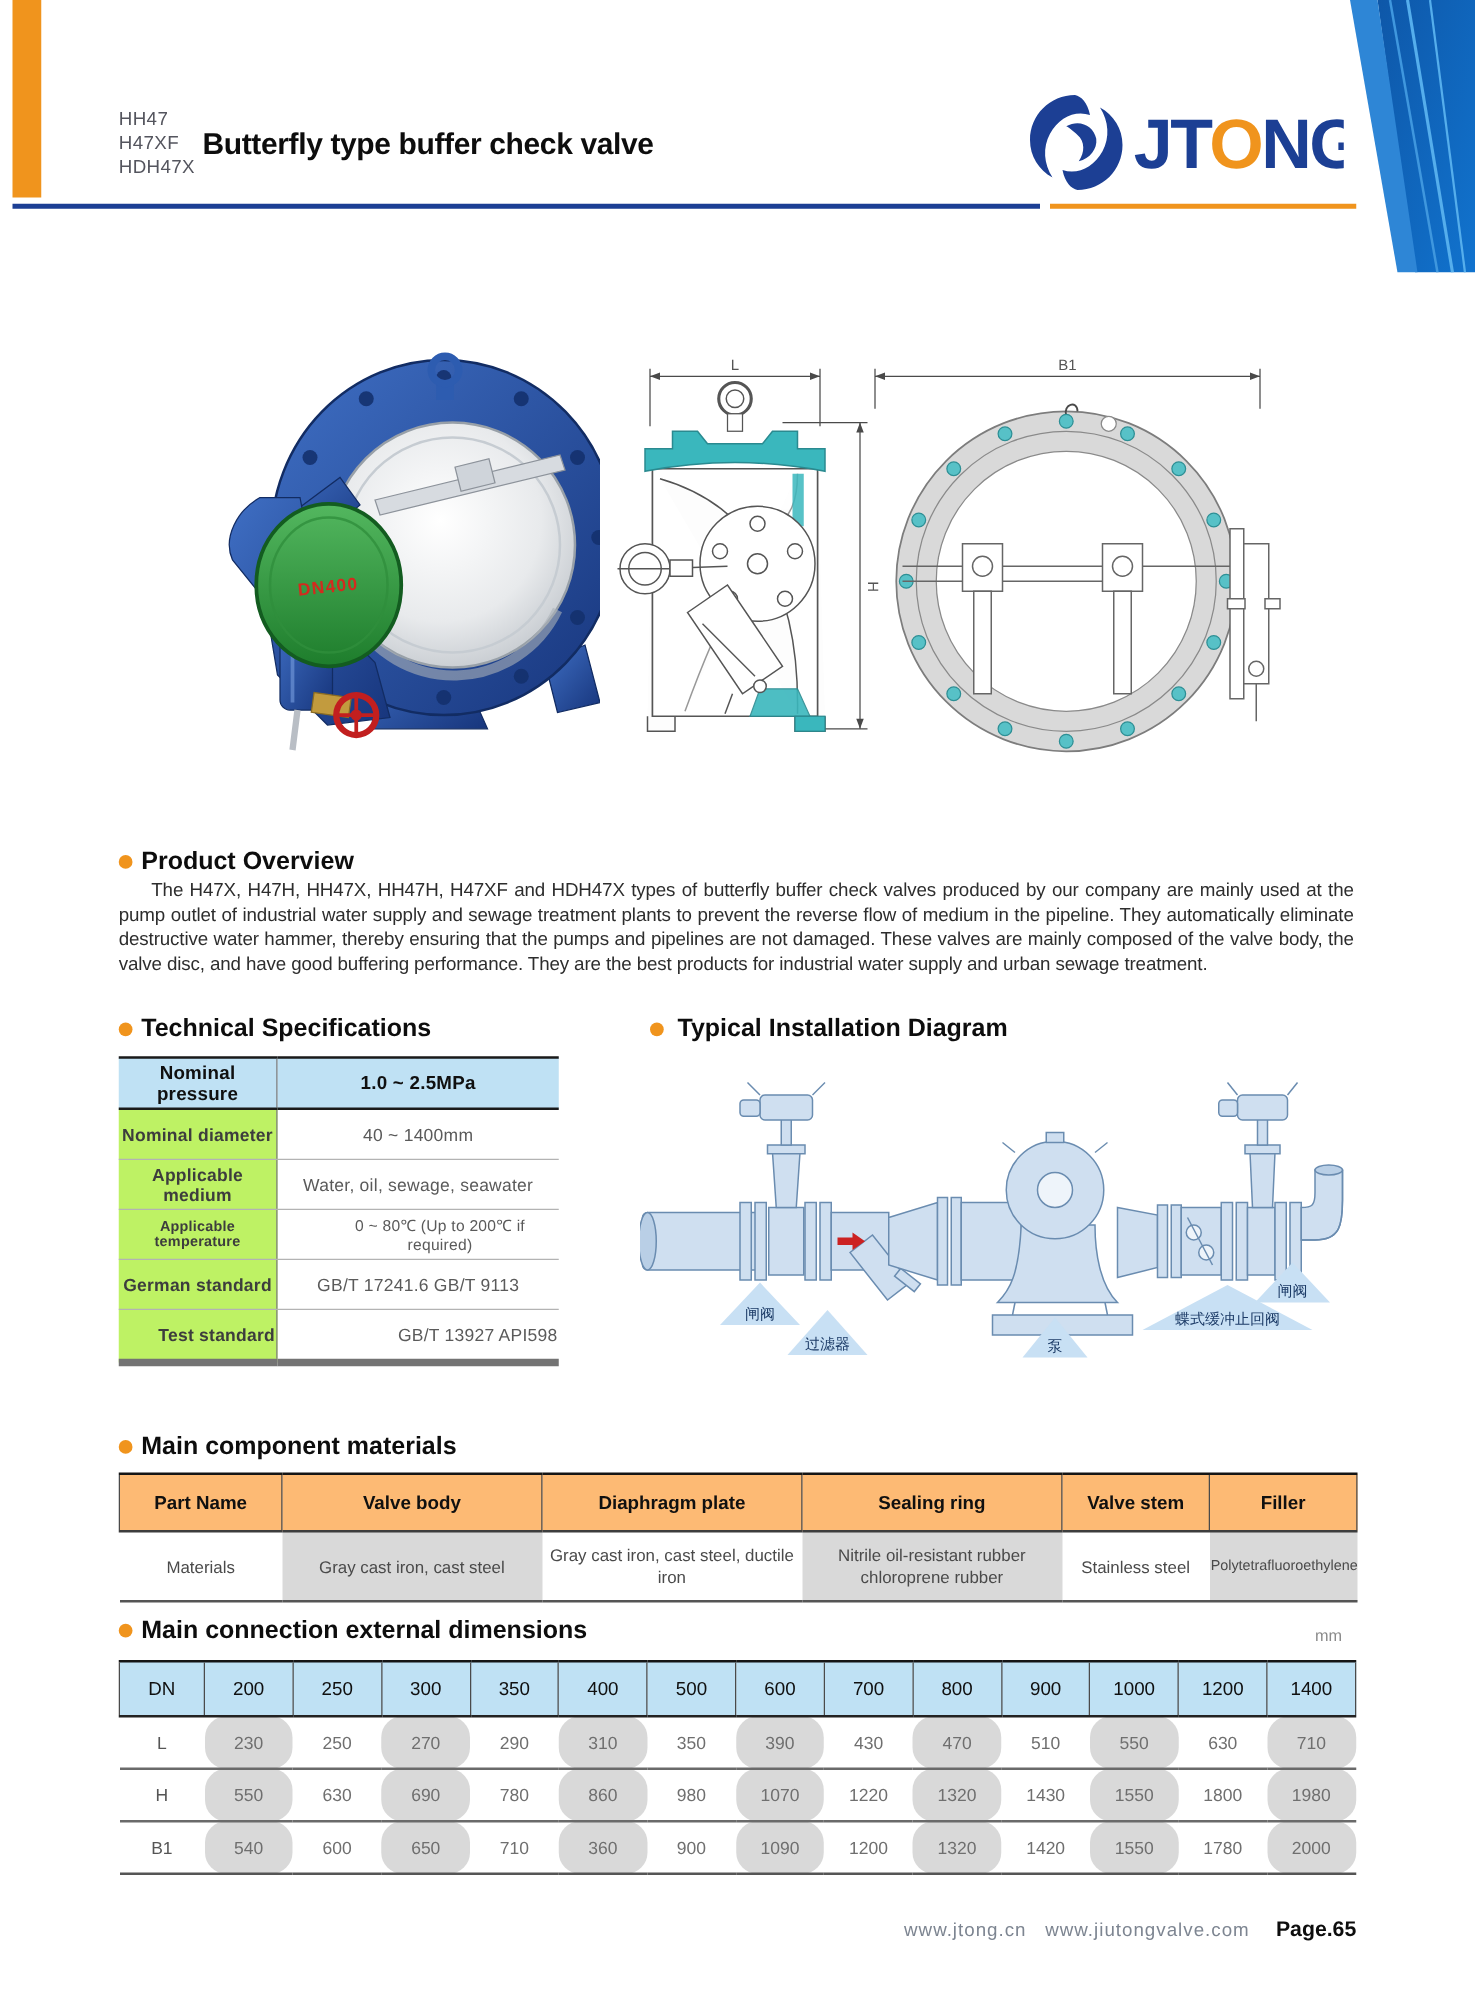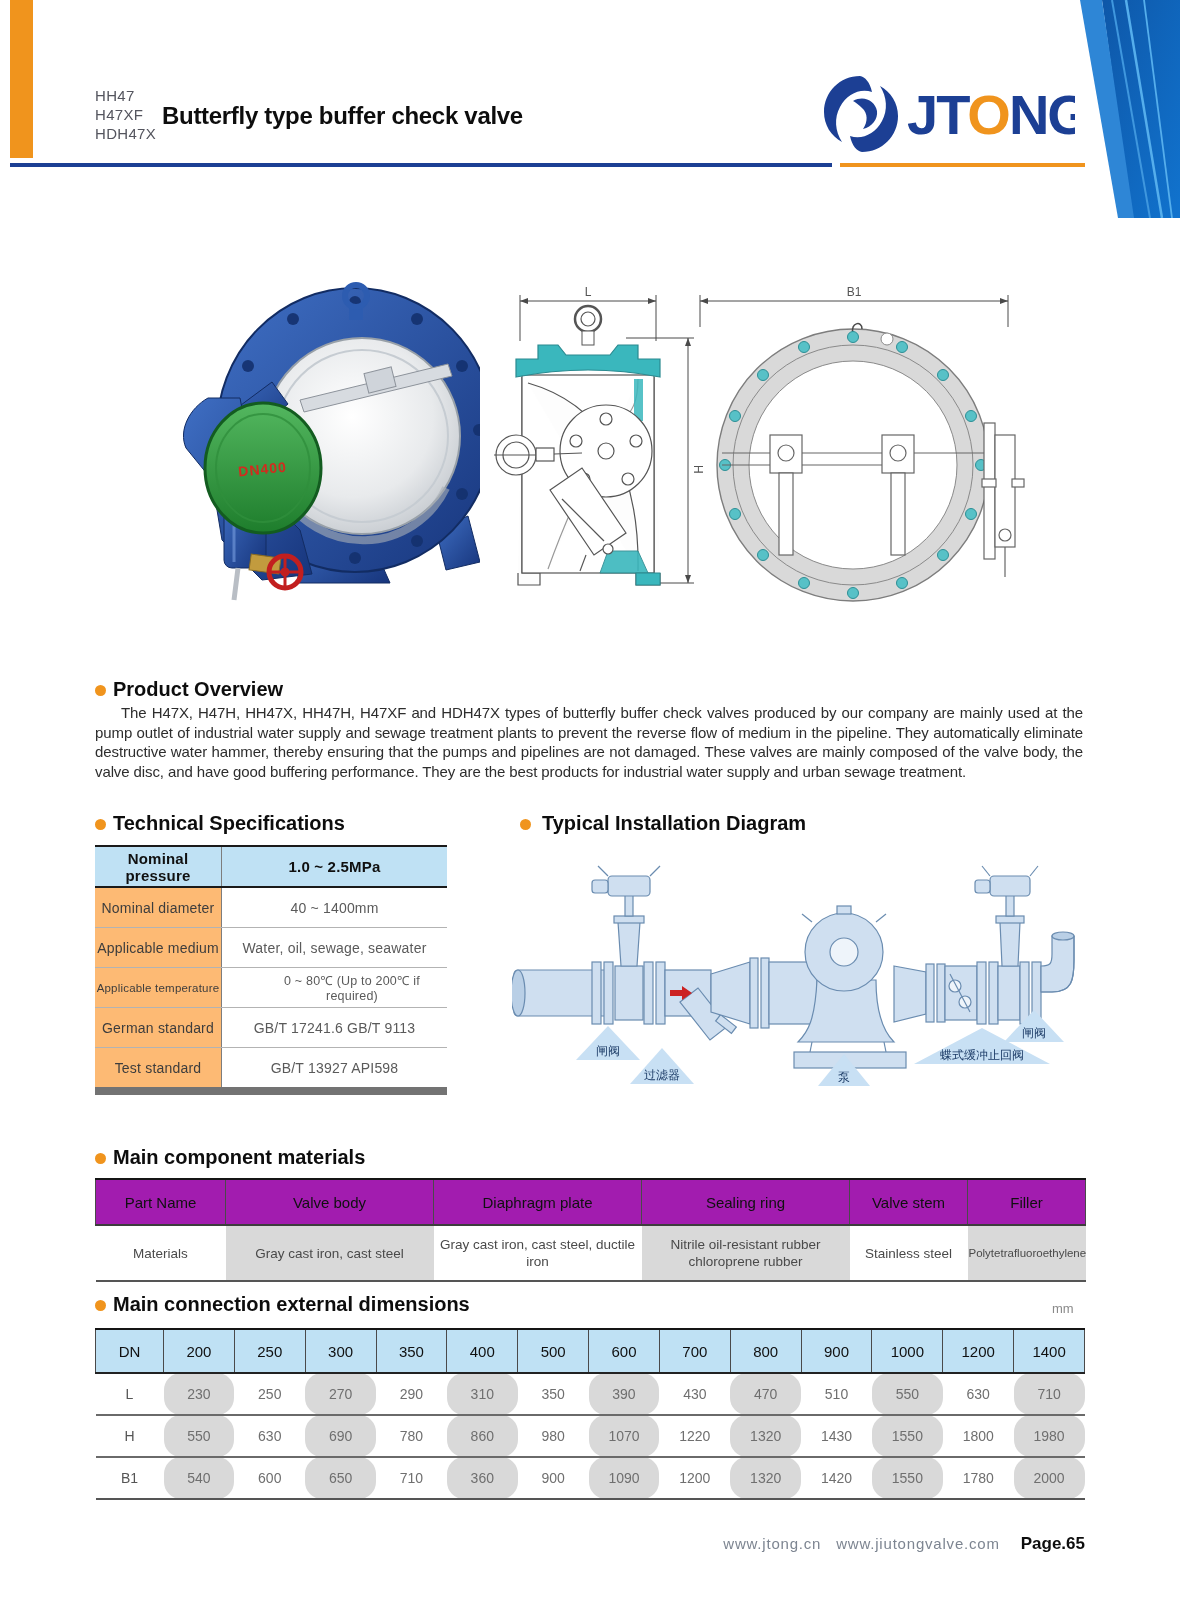--- a/index.html
+++ b/index.html
@@ -18,30 +18,30 @@
   .sec-title .dot{display:inline-block;width:11px;height:11px;border-radius:50%;background:#f0941d;margin-right:7px;}
   .unit-mm{position:absolute;left:1052px;top:1301px;font-size:13px;color:#8a8a8a;}
   
   .overview-text{position:absolute;left:95px;top:703px;width:988px;font-size:15px;line-height:19.5px;
                  color:#2d2d2d;text-indent:26px;letter-spacing:-.1px;text-align:justify;}
   
   .specs-wrap{position:absolute;left:95px;top:845px;}
   .specs-table{border-collapse:collapse;table-layout:fixed;width:352px;}
   .specs-table td{height:37px;text-align:center;vertical-align:middle;font-size:14px;color:#5a5a5a;
                   border-bottom:1px solid #b3b3b3;letter-spacing:.2px;}
-  .specs-table td.lbl{width:124px;background:#fdba74;color:#3d3d3d;border-right:1px solid #7d7d7d;}
+  .specs-table td.lbl{width:124px;background:#bef264;color:#3d3d3d;border-right:1px solid #7d7d7d;font-weight:bold;}
   .specs-table td.sm{font-size:11.5px;}
   .specs-table td.vsm{font-size:12.5px;padding-left:36px;}
   .specs-table tr.first td{background:#bfe1f4;font-weight:bold;color:#101010;font-size:15px;
                   border-top:2px solid #1a1a1a;border-bottom:2px solid #1a1a1a;}
-  .specs-table tr:last-child td{border-bottom:8px solid #737373;}
+  .specs-table tr:last-child td{border-bottom:6px solid #737373;text-align:right;}
   
   .mat-wrap{position:absolute;left:95px;top:1178px;}
   .mat-table{border-collapse:collapse;table-layout:fixed;width:990px;}
-  .mat-table th{height:42px;background:#a21caf;font-size:15px;font-weight:normal;color:#101010;
+  .mat-table th{height:42px;background:#fdba74;font-size:15px;font-weight:bold;color:#101010;
                 border:1px solid #4a4a4a;border-top:2px solid #151515;border-bottom:2px solid #3d3d3d;}
   .mat-table td{height:52px;text-align:center;vertical-align:middle;font-size:13.5px;color:#4a4a4a;
                 border-bottom:2px solid #555;white-space:pre-line;line-height:17px;}
   .mat-table td.g{background:#d9d9d9;}
   .mat-table td.xs{font-size:11.5px;}
   
   .dims-wrap{position:absolute;left:95px;top:1328px;}
   .dims-table{border-collapse:collapse;table-layout:fixed;width:990px;}
   .dims-table th{height:40px;background:#bfe1f4;font-weight:normal;font-size:15px;color:#101010;
                  border:1px solid #4a4a4a;border-top:2px solid #151515;border-bottom:2px solid #222;}

